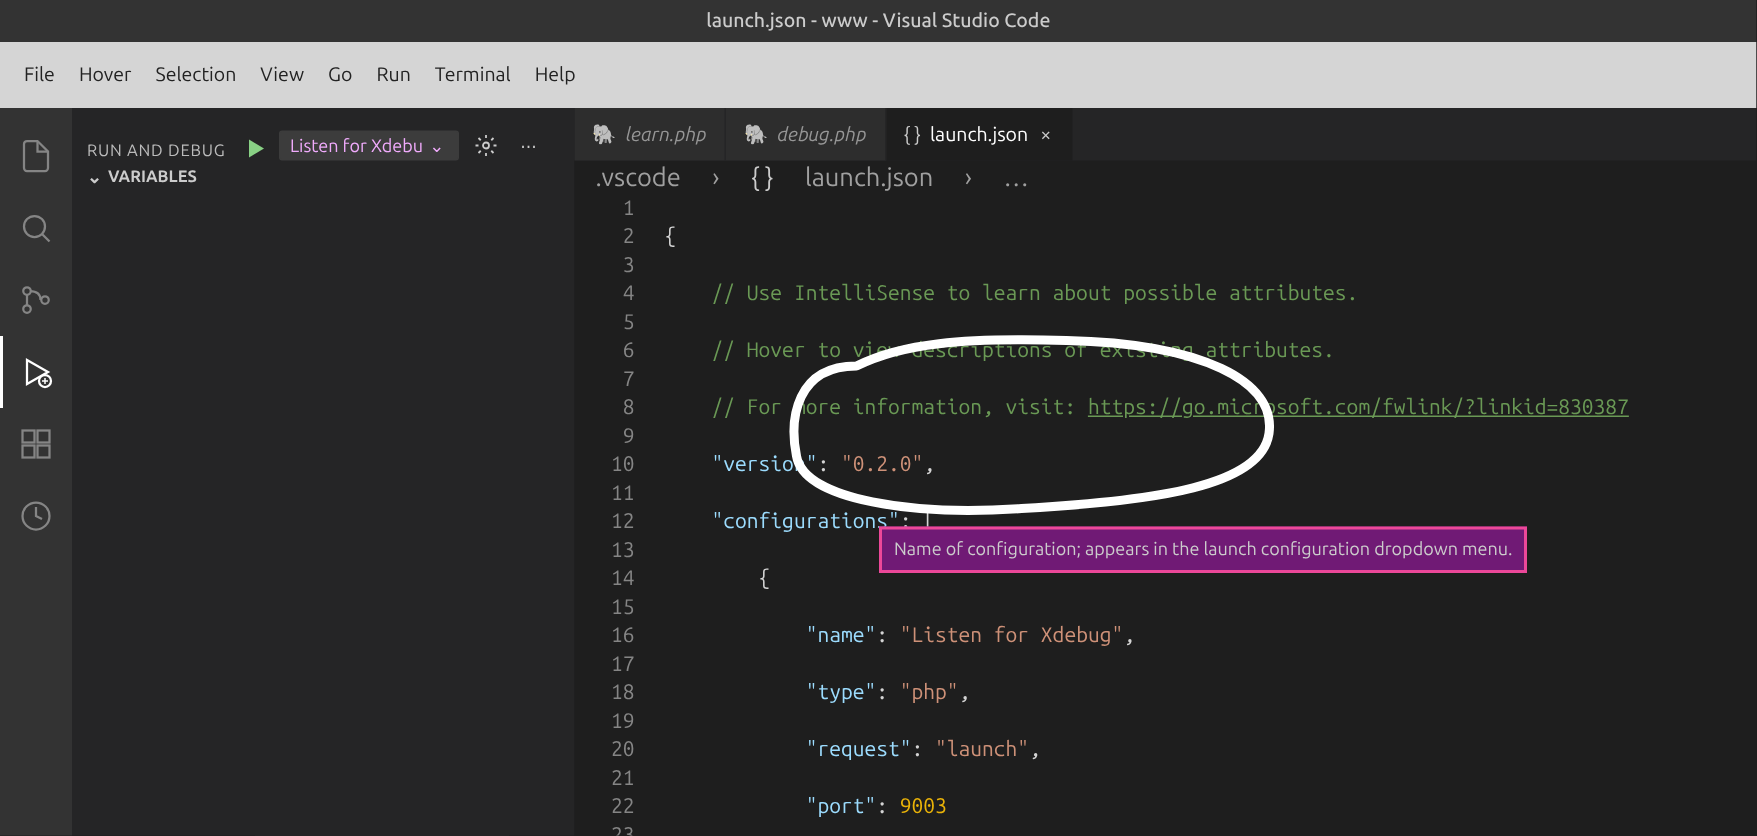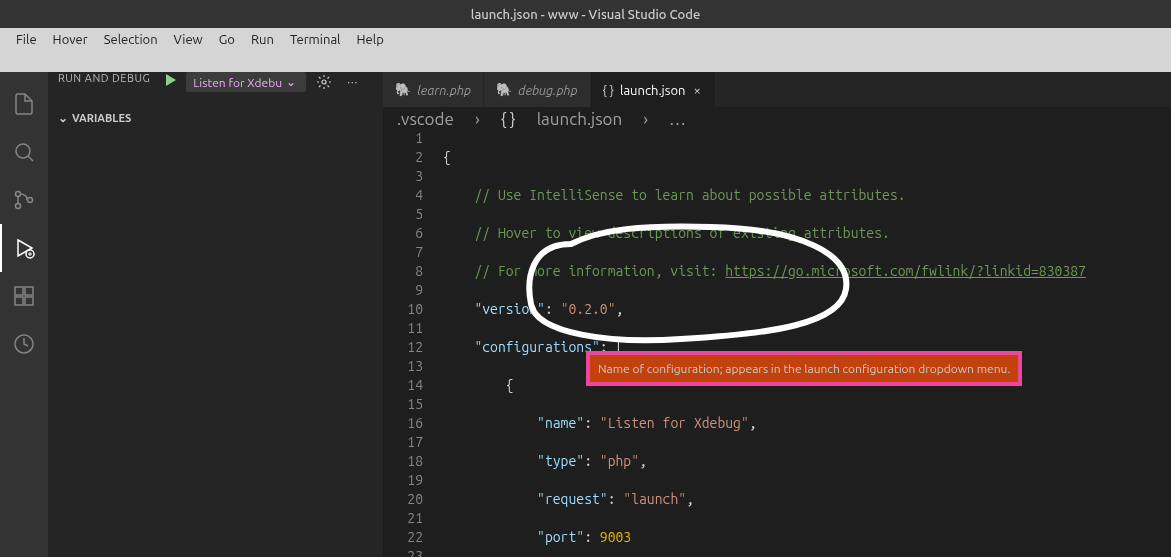--- a/index.html
+++ b/index.html
@@ -19,22 +19,22 @@
     align-items: center;
     justify-content: center;
     color: #cccccc;
     font-weight: 500;
     font-size: 13px;
   }
   .menubar {
     background: #d5d5d5;
     height: 44px;
     display: flex;
-    align-items: flex-start;
-    padding: 0 8px;
+    align-items: flex-end;
+    padding: 11px 8px;
     color: #222;
     font-size: 13px;
   }
   .menubar span {
     padding: 4px 8px;
     cursor: pointer;
   }
   .main {
     display: flex;
     height: calc(100% - 60px);
@@ -72,21 +72,21 @@
   .activity-icon svg { width: 24px; height: 24px; }
   .sidebar {
     width: 335px;
     background: #252526;
     display: flex;
     flex-direction: column;
   }
   .sidebar-header {
     height: 35px;
     display: flex;
-    align-items: flex-start;
+    align-items: flex-end;
     padding: 0 10px;
     font-size: 11px;
     gap: 8px;
   }
   .sidebar-title { color: #bbbbbb; font-weight: 400; letter-spacing: 0.5px; }
   .start-btn {
     color: #89d185;
     display: flex;
     align-items: center;
     cursor: pointer;
@@ -207,22 +207,22 @@
     top: 90px;
     width: 335px;
     height: 130px;
     pointer-events: none;
     z-index: 5;
   }
   .tooltip {
     position: absolute;
     left: 143px;
     top: 222px;
-    background: #c2410c;
-    border: 4px solid #ec4899;
+    background: #701a75;
+    border: 2px solid #ec4899;
     padding: 4px 8px;
     font-size: 12px;
     color: #cccccc;
     font-family: "Ubuntu", sans-serif;
     z-index: 6;
     white-space: nowrap;
   }
 </style>
 </head>
 <body>

